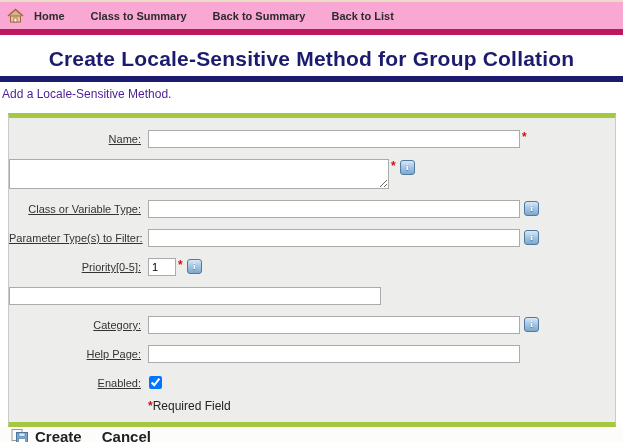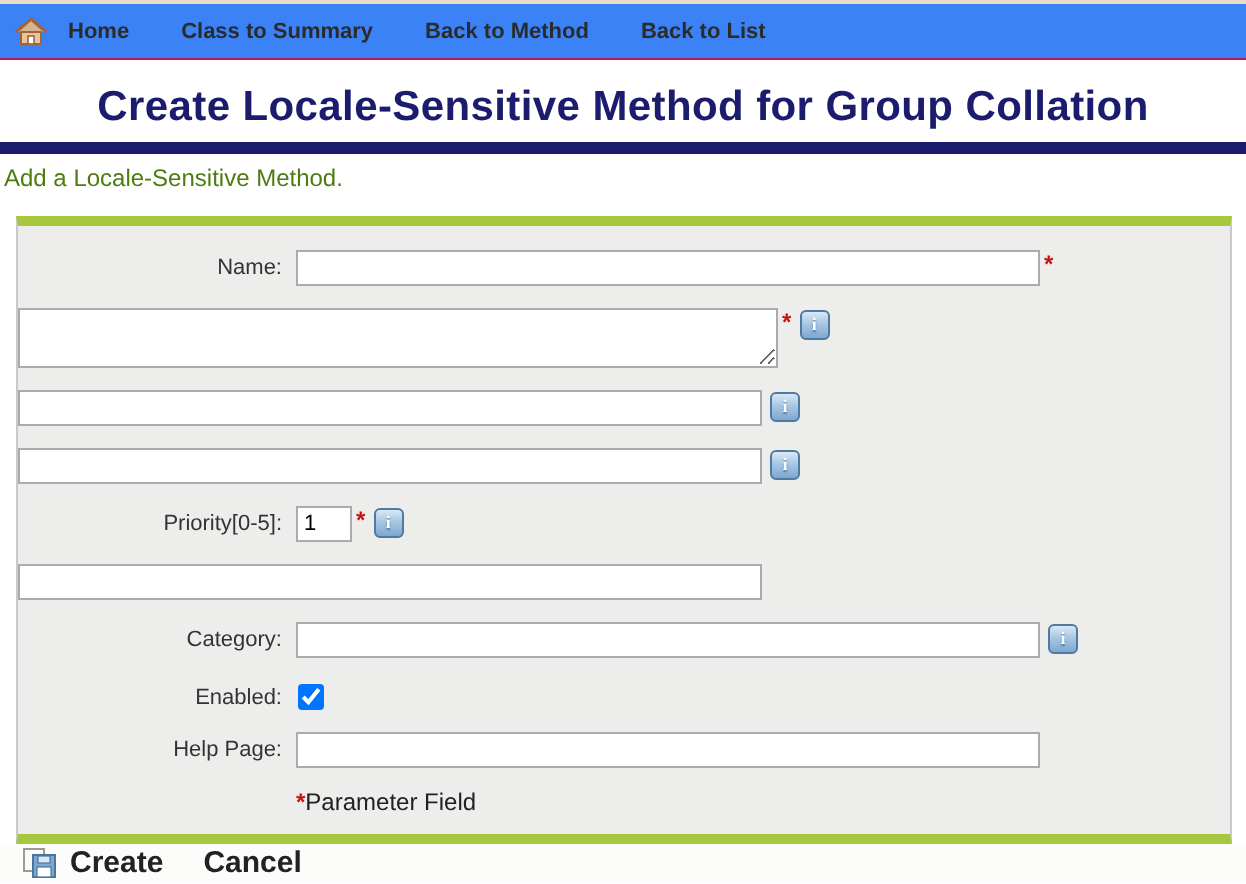--- a/index.html
+++ b/index.html
@@ -2,48 +2,48 @@
 <html><head>
 <meta charset="utf-8">
 <style>
   html,body{margin:0;padding:0;}
   body{
     width:623px;height:442px;overflow:hidden;background:#ffffff;
     font-family:"Liberation Sans", sans-serif;color:#333;
   }
   
   .topnav{
-    height:27px;background:#3b82f6;
-    border-top:2px solid #ecdcc6;border-bottom:1px solid #be185d;
+    height:27px;background:#f9a8d4;
+    border-top:2px solid #ecdcc6;border-bottom:6px solid #be185d;
     display:flex;align-items:center;padding-left:7px;
   }
   .home-icon{width:17px;height:15px;display:inline-block;margin-right:10px;}
   .nav-link{
     font-size:11px;font-weight:bold;color:#2b2b2b;margin-right:26px;
     cursor:pointer;text-decoration:none;white-space:nowrap;
   }
   
   .page-title{
     margin:12px 0 0 0;text-align:center;
     font-size:21px;font-weight:bold;color:#1c1c6e;letter-spacing:0.2px;
   }
   .navy-rule{height:6px;background:#1c1c6e;margin-top:5px;}
-  .subtitle{font-size:12px;color:#4d7c0f;margin:5px 0 0 2px;line-height:14px;}
+  .subtitle{font-size:12px;color:#4c1d95;margin:5px 0 0 2px;line-height:14px;}
   
   .panel{
     margin:12px 0 0 8px;width:608px;box-sizing:border-box;
     background:#ededec;
     border-left:1px solid #c9c9c9;border-right:1px solid #c9c9c9;
     border-top:5px solid #a6c83f;border-bottom:5px solid #a6c83f;
     padding:12px 0 0 0;
   }
   .row{display:flex;align-items:flex-start;margin-bottom:11px;}
   .row-label{
     width:132px;flex:0 0 132px;text-align:right;padding-right:7px;
-    font-size:11px;color:#333;padding-top:3px;white-space:nowrap;
+    font-size:11px;color:#333;padding-top:3px;white-space:nowrap;text-decoration:underline;
   }
   .txt{
     box-sizing:border-box;width:372px;height:18px;
     border:1px solid #ababab;background:#fff;font-size:11px;
     font-family:"Liberation Sans",sans-serif;padding:1px 3px;
   }
   .txt-small{width:28px;text-align:left;}
   .tarea{
     box-sizing:border-box;width:380px;height:30px;resize:both;
     border:1px solid #ababab;background:#fff;font-size:11px;
@@ -81,21 +81,21 @@
 <div class="topnav">
   <span class="home-icon">
     <svg width="17" height="15" viewBox="0 0 17 15">
       <path d="M1 8 L8.5 1.5 L16 8" fill="#d8b48e" stroke="#a2643c" stroke-width="1.6"></path>
       <rect x="3.5" y="8" width="10" height="6" fill="#e4c79f" stroke="#a2643c" stroke-width="1"></rect>
       <rect x="7" y="10" width="3" height="4" fill="#ffffff" stroke="#a2643c" stroke-width="0.8"></rect>
     </svg>
   </span>
   <a class="nav-link">Home</a>
   <a class="nav-link">Class to Summary</a>
-  <a class="nav-link">Back to Method</a>
+  <a class="nav-link">Back to Summary</a>
   <a class="nav-link">Back to List</a>
 </div>
 
 <div class="page-title">Create Locale-Sensitive Method for Group Collation</div>
 <div class="navy-rule"></div>
 <div class="subtitle">Add a Locale-Sensitive Method.</div>
 
 <div class="panel">
 
   <div class="row">
@@ -104,25 +104,27 @@
     <span class="req">*</span>
   </div>
 
   <div class="row">
     <textarea class="tarea" style=""></textarea>
     <span class="req">*</span>
     <span class="info-icon">i</span>
   </div>
 
   <div class="row">
+    <span class="row-label">Class or Variable Type:</span>
     <input class="txt" type="text" value="" style="">
     <span class="info-icon">i</span>
   </div>
 
   <div class="row">
+    <span class="row-label">Parameter Type(s) to Filter:</span>
     <input class="txt" type="text" value="" style="">
     <span class="info-icon">i</span>
   </div>
 
   <div class="row">
     <span class="row-label">Priority[0-5]:</span>
     <input class="txt txt-small" type="text" value="1" style="">
     <span class="req">*</span>
     <span class="info-icon">i</span>
   </div>
@@ -131,30 +133,30 @@
     <input class="txt" type="text" value="" style="">
   </div>
 
   <div class="row">
     <span class="row-label">Category:</span>
     <input class="txt" type="text" value="" style="">
     <span class="info-icon">i</span>
   </div>
 
   <div class="row">
+    <span class="row-label">Help Page:</span>
+    <input class="txt" type="text" value="" style="">
+  </div>
+
+  <div class="row">
     <span class="row-label">Enabled:</span>
     <input class="chk" type="checkbox" checked="checked" style="">
   </div>
 
-  <div class="row">
-    <span class="row-label">Help Page:</span>
-    <input class="txt" type="text" value="" style="">
-  </div>
-
-  <div class="req-note"><span class="star">*</span><span>Parameter Field</span></div>
+  <div class="req-note"><span class="star">*</span><span>Required Field</span></div>
 </div>
 
 <div class="toolbar">
   <a class="tb-btn">
     <span class="save-icon">
       <svg width="17" height="15" viewBox="0 0 17 15">
         <rect x="1" y="0.5" width="10" height="11" fill="#fafaf8" stroke="#9b9b94" stroke-width="1"></rect>
         <rect x="5.5" y="3.5" width="11" height="11" fill="#7ba7d0" stroke="#4a759e" stroke-width="1"></rect>
         <rect x="8" y="4" width="6" height="3.5" fill="#dce9f4" stroke="#4a759e" stroke-width="0.6"></rect>
         <rect x="7.5" y="9.5" width="7" height="5" fill="#ffffff" stroke="#4a759e" stroke-width="0.6"></rect>

